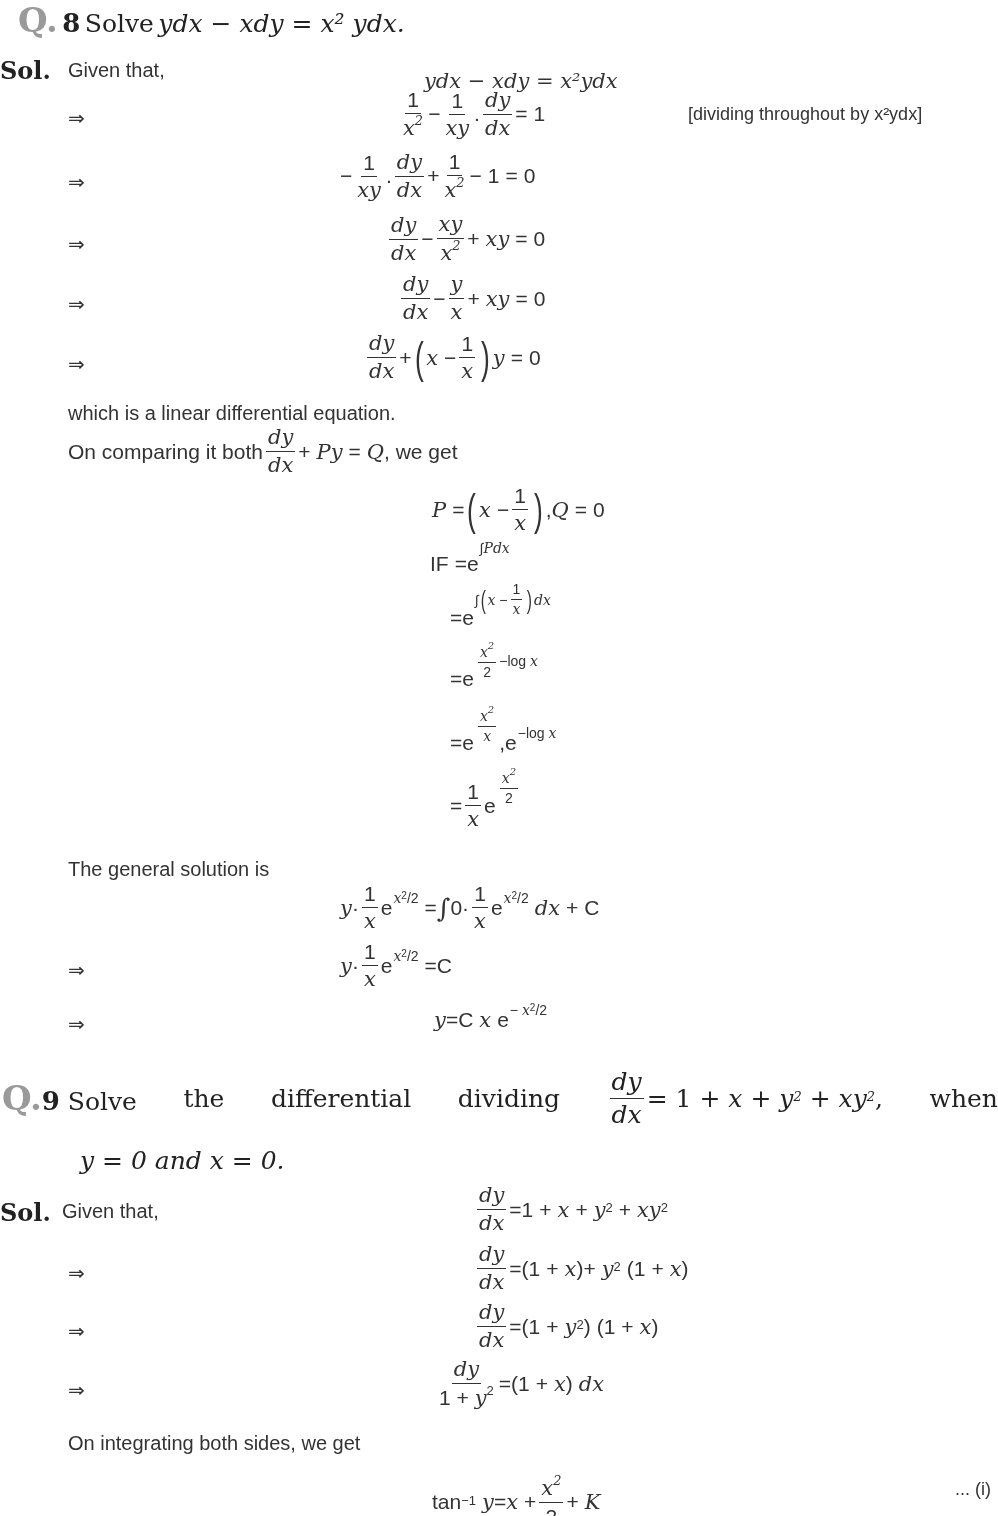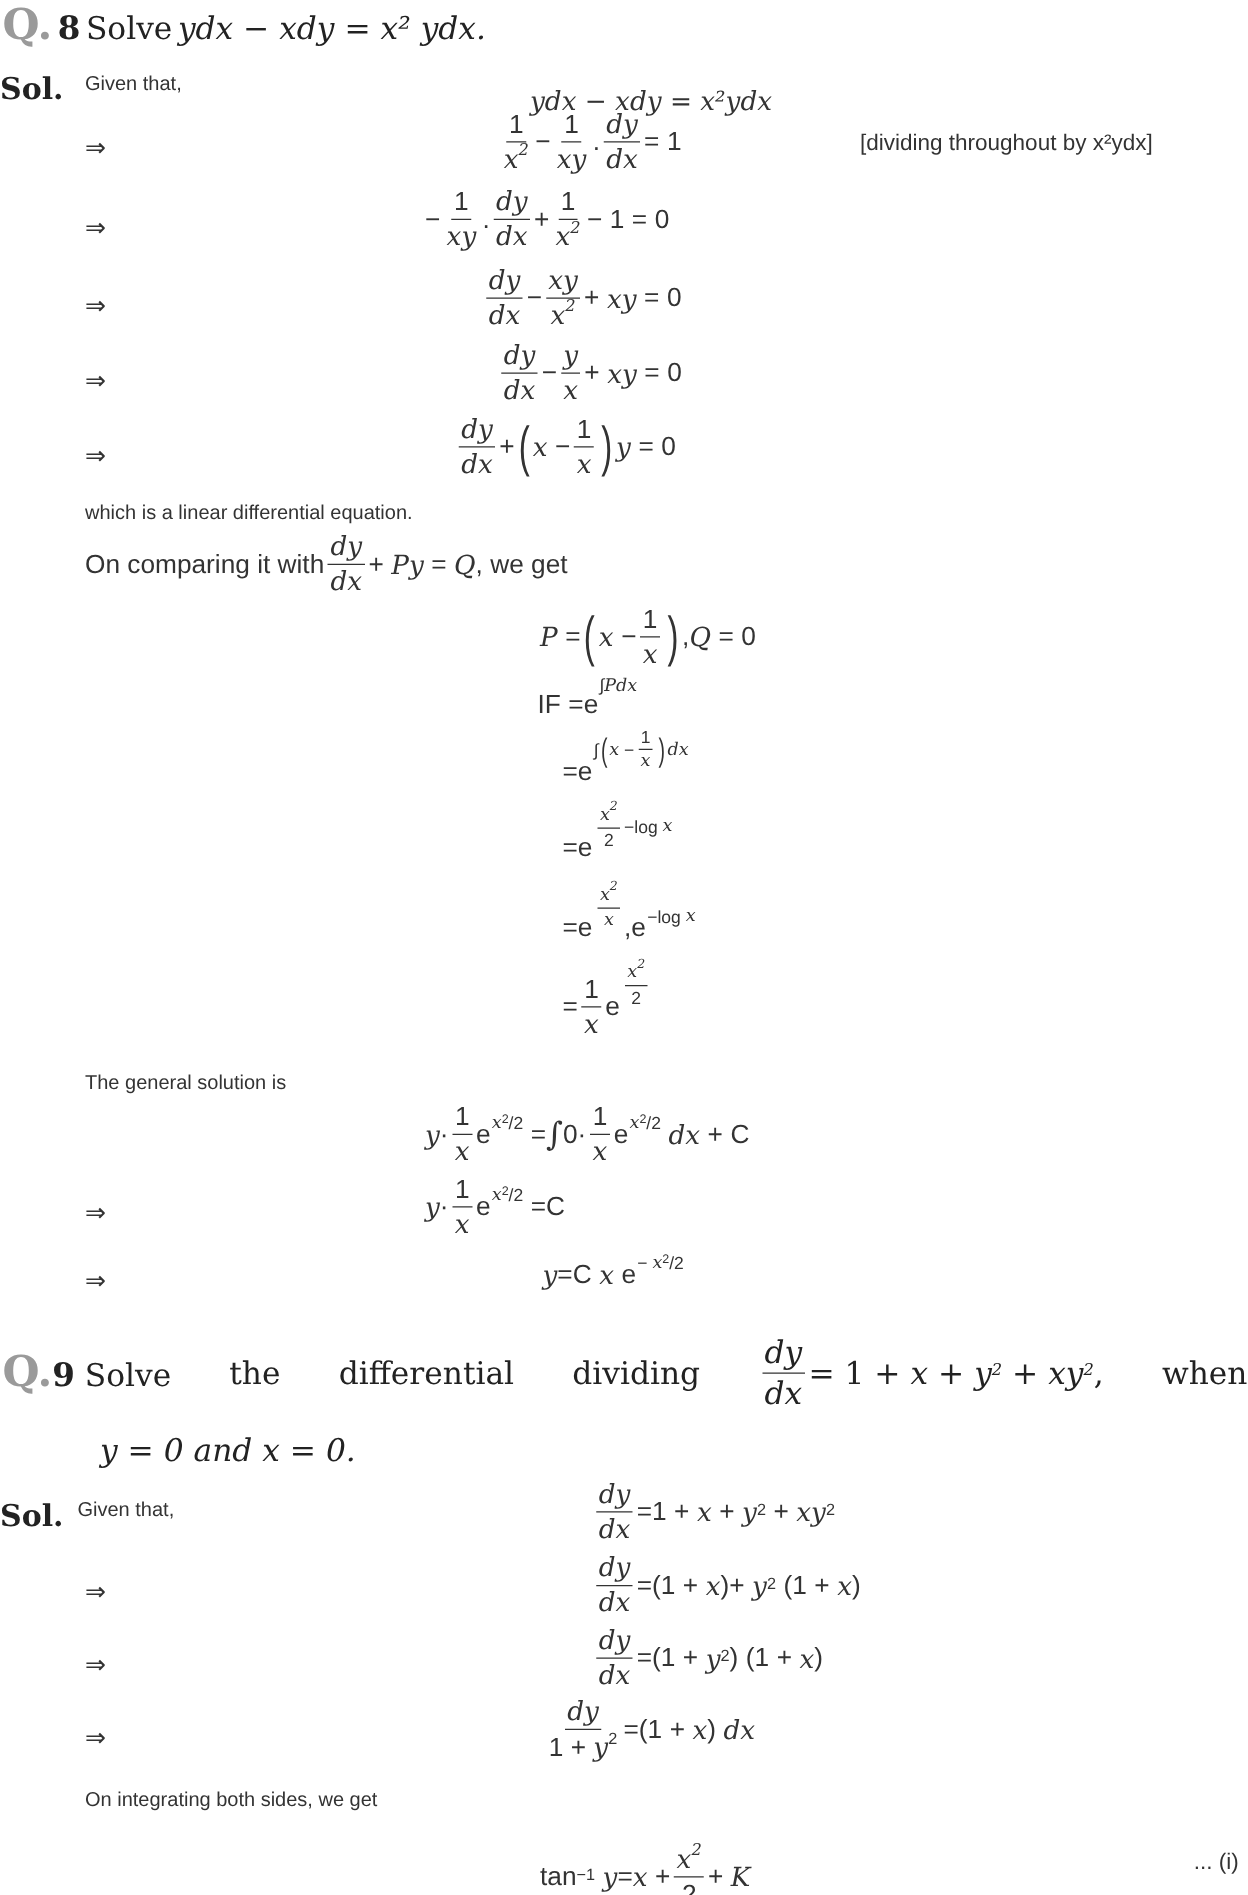--- a/index.html
+++ b/index.html
@@ -3,40 +3,40 @@
 <meta charset="utf-8">
 <style>
   html,body{margin:0;padding:0;background:#ffffff;}
   body{width:998px;height:1516px;position:relative;overflow:hidden;color:#2a2a2a;
        font-family:"Liberation Sans",sans-serif;}
   .abs{position:absolute;white-space:nowrap;}
   .qhead{font-family:"DejaVu Serif",serif;font-size:25px;color:#222;}
   .qletter{font-family:"DejaVu Serif",serif;font-weight:bold;font-size:34px;color:#9a9a9a;}
   .qnum{font-family:"DejaVu Serif",serif;font-weight:bold;font-size:26px;color:#222;}
   .sol{font-family:"DejaVu Serif",serif;font-weight:bold;font-size:24px;color:#222;}
-  .txt{font-size:16px;color:#333;font-weight:300;}
+  .txt{font-size:20px;color:#333;font-weight:300;}
   .arrow{font-family:"DejaVu Sans",sans-serif;font-size:20px;color:#333;}
   .eq{font-size:21px;color:#333;display:flex;align-items:center;}
   .it{font-family:"DejaVu Serif",serif;font-style:italic;}
   .frac{display:inline-flex;flex-direction:column;align-items:center;vertical-align:middle;margin:0 3px;line-height:1.1;}
   .frac .num{padding:0 2px 2px 2px;border-bottom:1.3px solid #333;}
   .frac .den{padding:2px 2px 0 2px;}
   .frac.sm{font-size:14px;}
   .sup{font-size:13px;vertical-align:super;position:relative;top:-2px;}
   .exp{display:inline-flex;align-items:flex-end;flex-direction:column;position:relative;top:-16px;font-size:14px;margin-left:1px;}
   .paren{font-size:44px;font-weight:100;line-height:1;transform:scaleX(0.6);display:inline-block;}
   .sparen{font-size:26px;font-weight:100;line-height:1;transform:scaleX(0.6);display:inline-block;}
   .intg{font-size:26px;font-family:"DejaVu Serif",serif;}
   .note{font-size:18px;color:#333;}
   .sp{display:inline-block;width:6px;}
 </style>
 </head>
 <body>
 
-<div class="abs" style="left:2px;top:0px;text-align:center;">
+<div class="abs" style="left:18px;top:0px;text-align:center;">
   <span class="qletter">Q.</span>
   <span class="qnum">8</span>
   <span class="qhead">Solve</span>
   <span class="qhead it">ydx − xdy = x² ydx.</span>
 </div>
 
 <div class="abs sol" style="left:0px;top:56px;">Sol.</div>
 <div class="abs txt" style="left:68px;top:59px;">Given that,</div>
 <div class="abs eq it" style="left:424px;top:57px;margin-top:12px;">ydx − xdy = x²ydx</div>
 
@@ -147,21 +147,21 @@
   <span class="it">y</span>
     <span class="sp"></span>
     <span>=</span>
     <span class="sp"></span>
     <span>0</span>
 </div>
 
 <div class="abs txt" style="left:68px;top:402px;">which is a linear differential equation.</div>
 
 <div class="abs eq txt" style="left:68px;top:426px;">
-  <span>On comparing it with</span>
+  <span>On comparing it both</span>
   <span class="frac it">
       <span class="num">dy</span>
       <span class="den">dx</span>
     </span>
   <span>+</span>
     <span class="sp"></span>
     <span class="it">Py</span>
     <span class="sp"></span>
     <span>=</span>
     <span class="sp"></span>

